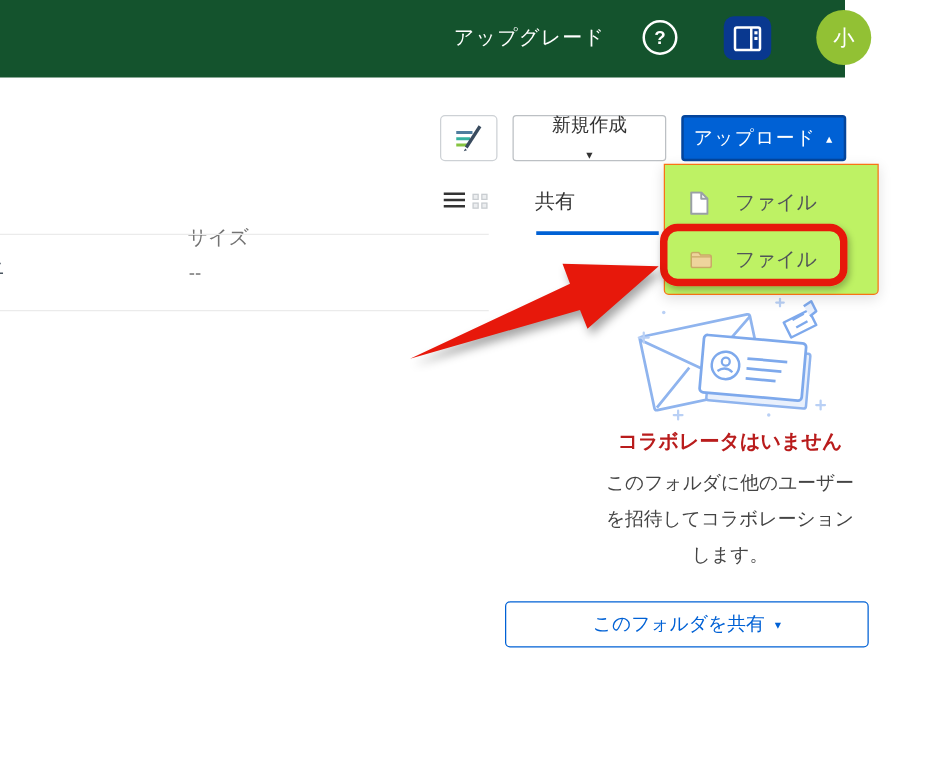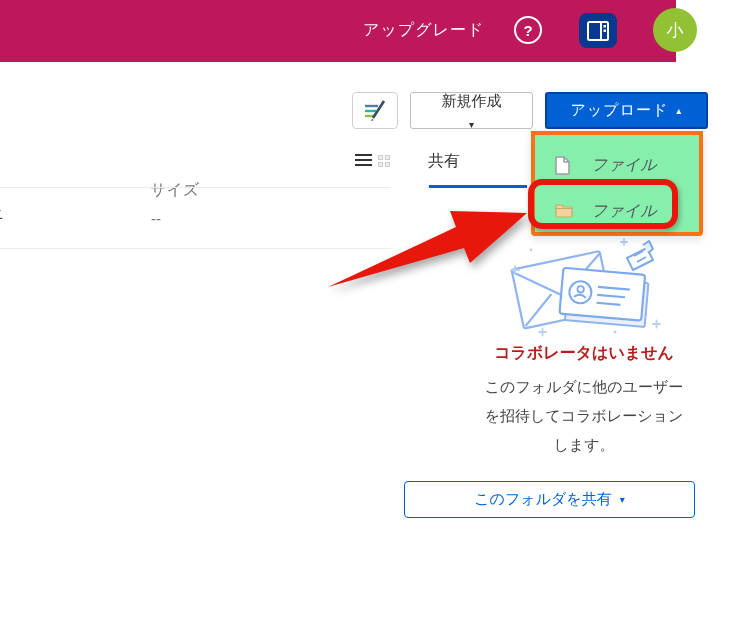--- a/index.html
+++ b/index.html
@@ -1,38 +1,38 @@
 <!DOCTYPE html>
 <html><head>
 <meta charset="utf-8">
 <style>
   html,body{margin:0;padding:0;background:#fff;}
   *{box-sizing:border-box;}
   #page{position:relative;width:740px;height:617px;background:#ffffff;overflow:hidden;
         font-family:"Liberation Sans","DejaVu Sans",sans-serif;color:#333;}
 
   
-  .app-header{position:absolute;left:0;top:0;width:676px;height:62px;background:#be185d;}
+  .app-header{position:absolute;left:0;top:0;width:676px;height:62px;background:#14532d;}
   .upgrade-label{position:absolute;left:363px;top:20px;color:#fff;font-size:16px;letter-spacing:1px;cursor:pointer;}
   .help-icon{position:absolute;left:514px;top:16px;width:28px;height:28px;border:2px solid #fff;border-radius:50%;
              color:#fff;font-size:15px;font-weight:bold;display:flex;align-items:center;justify-content:center;cursor:pointer;}
   .apps-icon{position:absolute;left:579px;top:13px;width:38px;height:35px;background:#09388f;border-radius:8px;
              display:flex;align-items:center;justify-content:center;cursor:pointer;}
   .avatar{position:absolute;left:653px;top:8px;width:44px;height:44px;border-radius:50%;background:#92c134;
           color:#fff;font-size:17px;display:flex;align-items:center;justify-content:center;cursor:pointer;}
   .hdr-caret{position:absolute;left:700px;top:23px;color:#fff;font-size:11px;cursor:pointer;}
 
   
   .sign-button{position:absolute;left:352px;top:92px;width:46px;height:37px;background:#fff;border:1px solid #cdd1d5;
                border-radius:4px;display:flex;align-items:center;justify-content:center;cursor:pointer;}
   .new-button{position:absolute;left:410px;top:92px;width:123px;height:37px;background:#fff;border:1px solid #bcc0c4;
               border-radius:3px;display:flex;align-items:center;justify-content:center;gap:8px;
               font-size:15px;color:#333;cursor:pointer;flex-direction:column;}
   .new-button .caret{font-size:10px;color:#333;}
-  .upload-button{position:absolute;left:545px;top:92px;width:163px;height:37px;background:#0061d5;border:2px solid #04459c;
+  .upload-button{position:absolute;left:545px;top:92px;width:132px;height:37px;background:#0061d5;border:2px solid #04459c;
                  border-radius:3px;display:flex;align-items:center;justify-content:center;gap:8px;
                  font-size:15px;color:#fff;letter-spacing:1px;cursor:pointer;}
   .upload-button .caret{font-size:10px;color:#fff;}
 
   
   .size-header{position:absolute;left:150px;top:152px;font-size:16px;color:#737373;margin-top:28px;}
   .list-view-icon{position:absolute;left:355px;top:154px;width:17px;height:14px;cursor:pointer;}
   .list-view-icon i{display:block;height:2px;background:#333;margin-bottom:3px;}
   .grid-view-icon{position:absolute;left:378px;top:155px;width:13px;height:13px;cursor:pointer;
                   display:grid;grid-template-columns:5px 5px;grid-template-rows:5px 5px;gap:2px;}
@@ -50,22 +50,22 @@
   .collab-title{position:absolute;left:434px;top:343px;width:300px;text-align:center;
                 font-size:16px;font-weight:bold;color:#b91c1c;}
   .collab-text{position:absolute;left:424px;top:372px;width:320px;text-align:center;
                font-size:15px;color:#444;line-height:29px;}
   .share-folder-button{position:absolute;left:404px;top:481px;width:291px;height:37px;background:#fff;
                        border:1px solid #0061d5;border-radius:4px;display:flex;align-items:center;justify-content:center;
                        gap:8px;font-size:15px;color:#0061d5;cursor:pointer;}
   .share-folder-button .caret{font-size:10px;color:#0061d5;}
 
   
-  .upload-menu{position:absolute;left:531px;top:131px;width:172px;height:105px;background:#86efac;
-               border:4px solid #f97316;border-radius:0 0 4px 4px;box-shadow:0 3px 10px rgba(0,0,0,.12);z-index:5;font-style:italic;}
+  .upload-menu{position:absolute;left:531px;top:131px;width:172px;height:105px;background:#bef264;
+               border:1px solid #f97316;border-radius:0 0 4px 4px;box-shadow:0 3px 10px rgba(0,0,0,.12);z-index:5;}
   .menu-item{position:absolute;left:0;width:100%;height:44px;display:flex;align-items:center;
              padding-left:20px;font-size:16px;color:#515559;cursor:pointer;}
   .menu-item .mi-icon{width:20px;margin-right:16px;display:flex;align-items:center;}
   .menu-item-file{top:8px;}
   .menu-item-folder{top:54px;}
 
   
   .red-highlight{position:absolute;left:528px;top:179px;width:150px;height:50px;border:6px solid #e7180b;
                  border-radius:14px;z-index:6;box-shadow:2px 3px 5px rgba(0,0,0,.25);}
   .red-arrow{position:absolute;left:320px;top:198px;z-index:7;pointer-events:none;}

